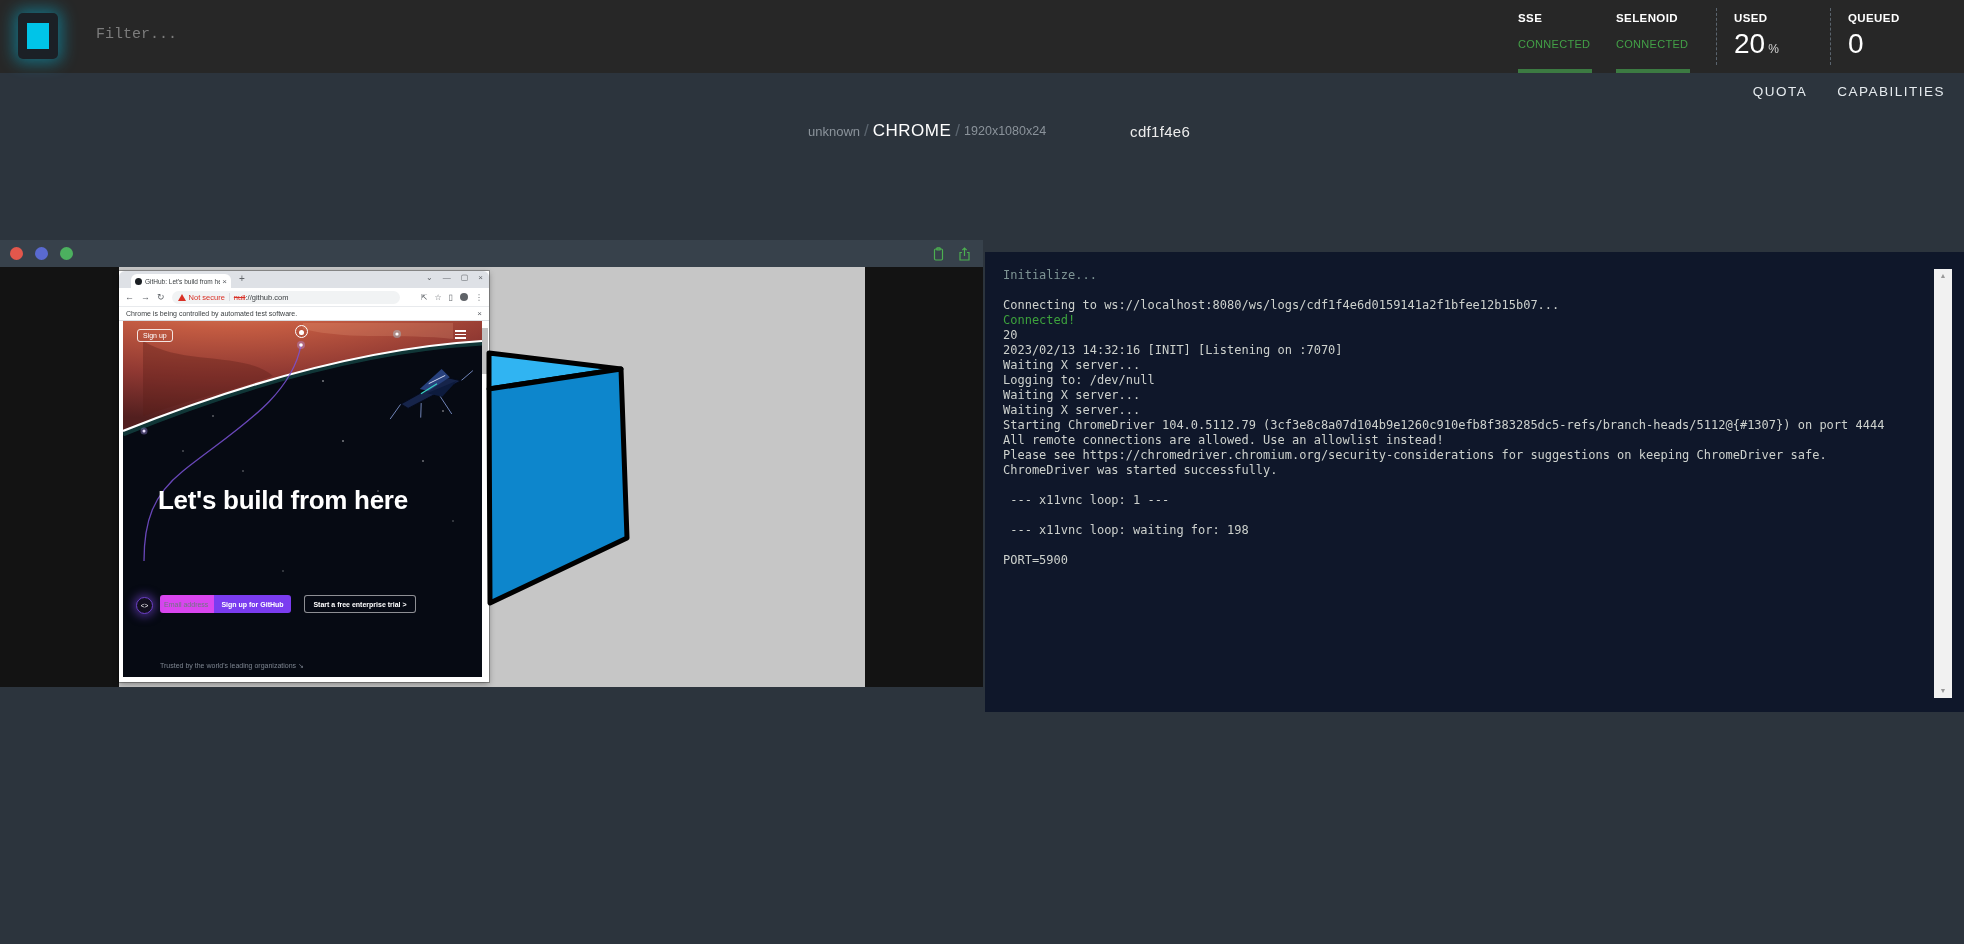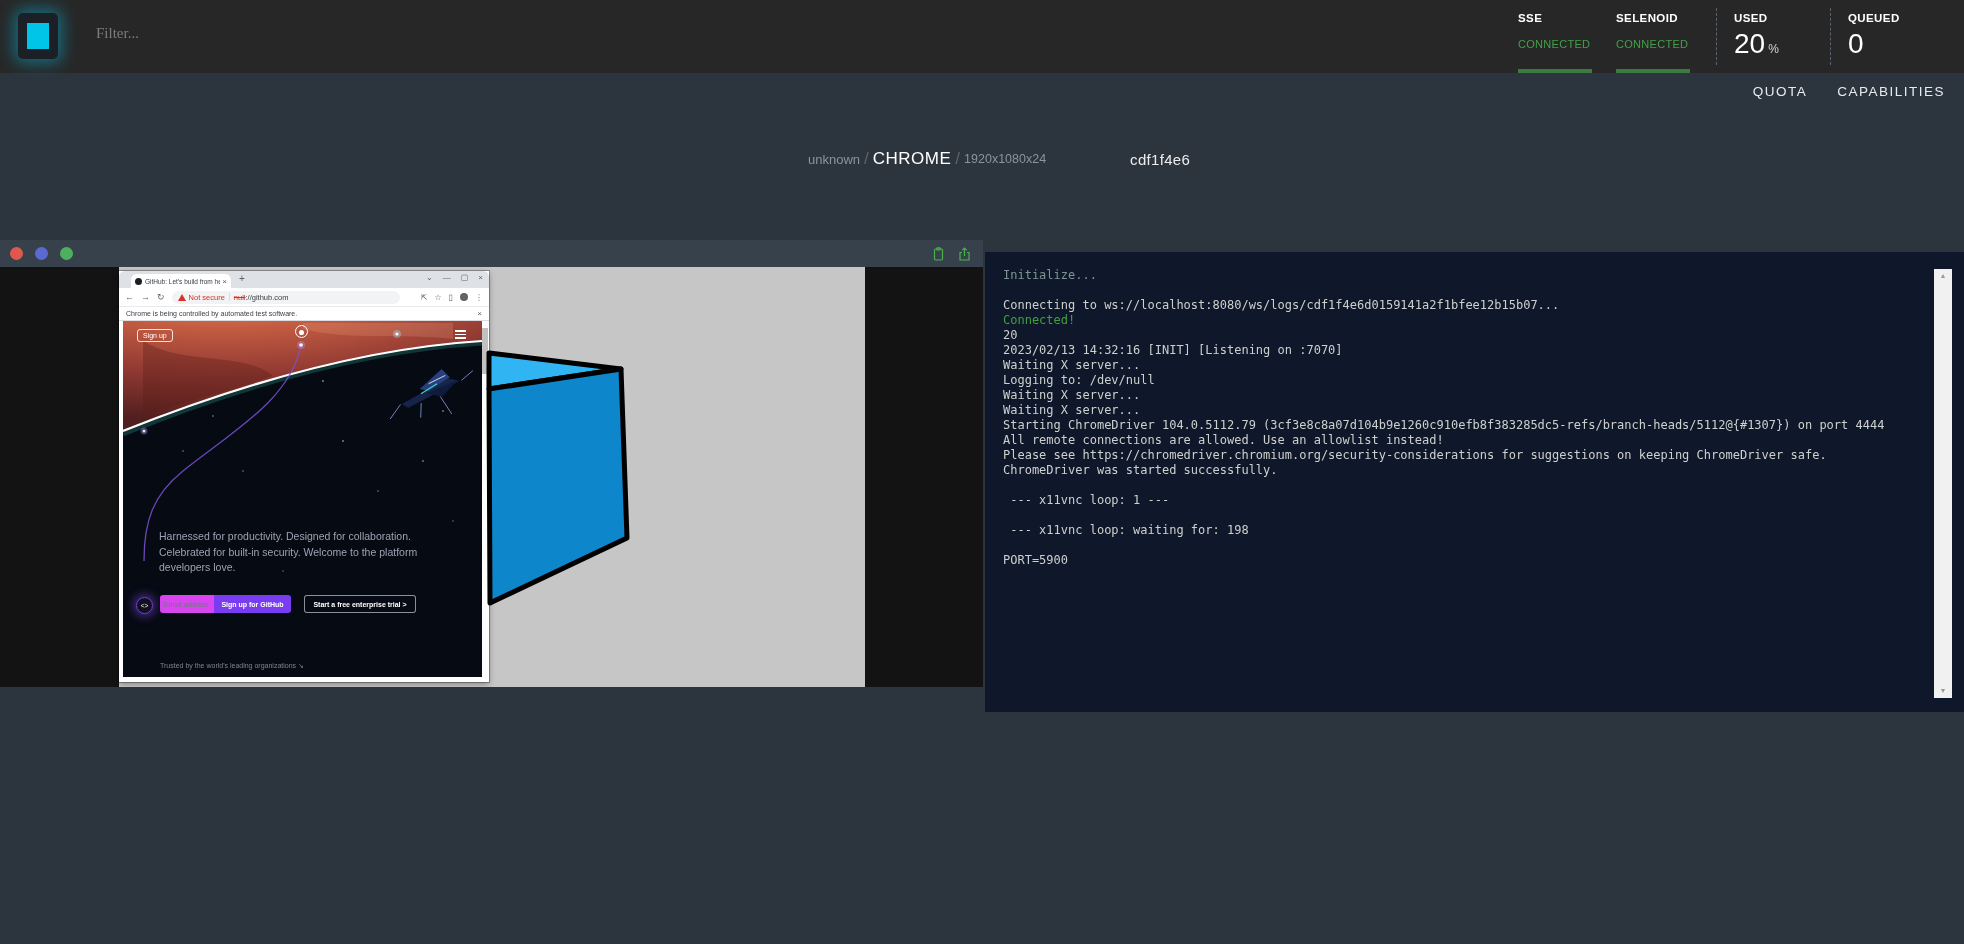--- a/index.html
+++ b/index.html
@@ -9,40 +9,40 @@
     font-family:"Liberation Sans", sans-serif;
   }
   
   .topbar { position:absolute; left:0; top:0; width:1964px; height:73px; background:#272727; }
   .logo { position:absolute; left:18px; top:13px; width:40px; height:46px; background:#1b2026;
           border-radius:5px; box-shadow:0 0 16px 4px rgba(0,195,235,.45);
           display:flex; align-items:center; justify-content:center; }
   .logo-inner { width:22px; height:26px; }
   .filter { position:absolute; left:96px; top:24px; }
   .filter input { background:transparent; border:none; outline:none; color:#bfbfbf; font-size:15px; width:280px;
-                  font-family:Liberation Serif, serif; }
+                  font-family:Liberation Mono, monospace; }
   .filter input::placeholder { color:#7c7c7c; }
   .stats { position:absolute; right:36px; top:0; height:73px; display:flex; align-items:stretch; }
   .stat { position:relative; padding-top:12px; }
   .stat .lbl { font-size:11.5px; font-weight:bold; color:#ffffff; letter-spacing:.4px; }
   .stat-status { width:90px; }
   .stat-status.sel { width:82px; margin-left:8px; }
   .status-val { margin-top:14px; font-size:11px; color:#43a047; letter-spacing:.3px; }
   .underline { position:absolute; left:0; bottom:0; width:74px; height:4px; background:#3c7a42; }
   .num-block { margin-left:18px; padding-left:18px; position:relative; }
   .num-block::before { content:""; position:absolute; left:0; top:8px; bottom:8px; border-left:1px dashed #5a646e; }
   .nb-used { width:96px; } .nb-queued { width:98px; } .nb-quota { width:122px; }
   .big-val { margin-top:4px; font-size:28px; color:#ffffff; }
   .suffix { font-size:12px; color:#d6d6d6; margin-left:3px; }
   .q-small { font-size:14px; color:#ffffff; vertical-align:4px; margin:0 2px; }
   
   .navrow { position:absolute; top:73px; right:19px; height:36px; display:flex; gap:30px; align-items:center; }
   .navtab { color:#e6ebef; font-size:13.5px; letter-spacing:1.5px; cursor:pointer; }
   
-  .session-row { position:absolute; left:808px; top:144px; height:30px; display:flex; align-items:center; }
+  .session-row { position:absolute; left:808px; top:116px; height:30px; display:flex; align-items:center; }
   .sess-user { color:#8b939b; font-size:13px; }
   .sess-sep  { color:#5a646e; font-size:17px; margin:0 4px; }
   .sess-browser { color:#ffffff; font-size:17px; letter-spacing:.5px; }
   .sess-res  { color:#8b939b; font-size:12.5px; }
   .sess-id   { color:#ececec; font-size:15px; margin-left:84px; letter-spacing:.3px; cursor:pointer; }
   
   .vnc-panel { position:absolute; left:0; top:240px; width:983px; height:447px; }
   .vnc-header { height:27px; background:#37414b; position:relative; }
   .dot { width:13px; height:13px; border-radius:50%; position:absolute; top:7px; }
   .dot.r { left:10px; background:#e2574c; }
@@ -273,25 +273,21 @@
               <path d="M2,-5 L20,-9" stroke="#e8eeff" stroke-width=".8"></path>
             </g>
           </svg>
           <div class="signup-btn">Sign up</div>
           <div class="octo"></div>
           <div class="burger">
               <i></i>
               <i></i>
               <i></i>
             </div>
-          <div class="gh-sub">
-            <div>Harnessed for productivity. Designed for collaboration.</div>
-            <div>Celebrated for built-in security. Welcome to the platform</div>
-            <div>developers love.</div>
-          </div>
+          <div class="gh-heading">Let's build from here</div>
           <div class="gh-cta">
             <input class="email" placeholder="Email address" style="">
             <button class="gh-signup">Sign up for GitHub</button>
             <div class="gh-trial">Start a free enterprise trial &gt;</div>
           </div>
           <div class="code-circle">&lt;&gt;</div>
           <div class="gh-trusted">Trusted by the world's leading organizations ↘</div>
         </div>
         <div class="gh-scrollbar">
           <div class="gh-thumb"></div>

